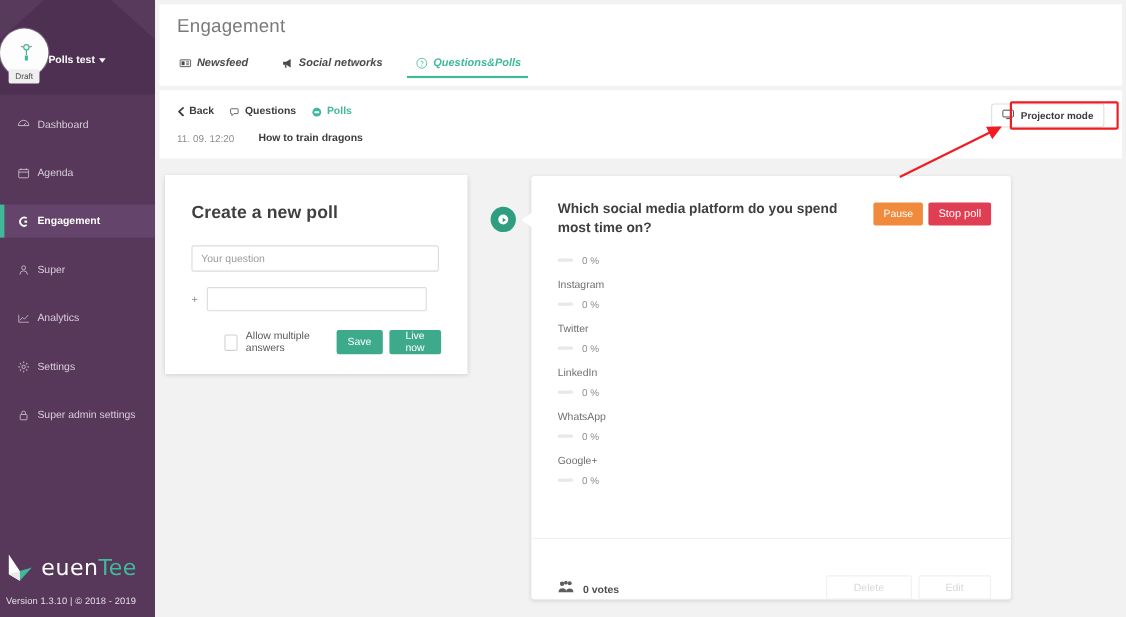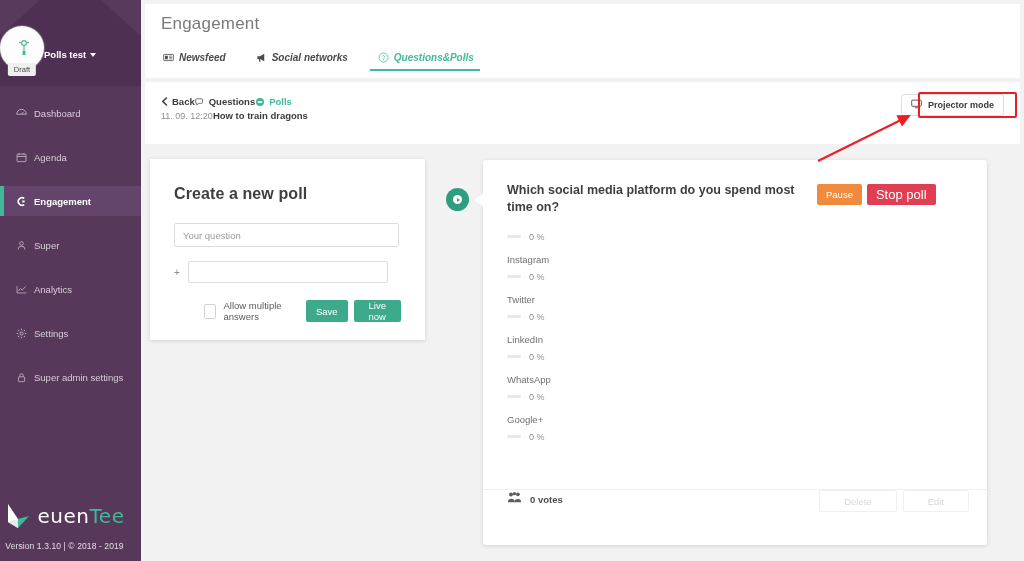--- a/index.html
+++ b/index.html
@@ -138,27 +138,27 @@
   .tab-ico { display: inline-flex; align-items: center; }
 
   
   .subbar {
     background: #ffffff;
     margin: 4px 4px 0 4px;
     height: 62px;
     padding: 14px 16px 0 16px;
     position: relative;
   }
-  .crumbs { display: flex; align-items: center; }
+  .crumbs { display: flex; align-items: center; gap: 14px; }
   .crumb {
     display: flex; align-items: center; gap: 4px;
     font-size: 9.5px; font-weight: bold; color: #3b3b3b; cursor: pointer;
   }
   .crumb.green { color: #3fb99a; }
-  .meta-row { margin-top: 3px; display: flex; align-items: flex-end; }
+  .meta-row { margin-top: 13px; display: flex; align-items: flex-end; gap: 22px; }
   .meta-time { font-size: 9px; color: #8e8e8e; }
   .meta-title { font-size: 9.5px; color: #3b3b3b; font-weight: bold; }
 
   .projector-btn {
     position: absolute; right: 16px; top: 12px;
     border: 1px solid #dedede; background: #fff;
     border-radius: 3px;
     height: 22px; padding: 0 9px;
     display: flex; align-items: center; gap: 6px;
     font-size: 9px; color: #3b3b3b; font-weight: bold;
@@ -219,21 +219,21 @@
     background: #3daa8c; color: #fff; border: none;
     height: 22px; padding: 0 10px; border-radius: 2px;
     font-size: 9.5px; cursor: pointer; font-family: "Liberation Sans", sans-serif;
   }
   .btn-save { margin-left: 12px; }
   .btn-live { margin-left: 6px; }
 
   
   .poll-card {
     position: absolute; left: 483px; top: 160px;
-    width: 504px; height: 385px;
+    width: 436px; height: 385px;
     background: #fff;
     border-radius: 3px;
     box-shadow: 0 1px 4px rgba(0,0,0,.13);
   }
   .poll-dot {
     position: absolute; left: 446px; top: 188px;
     width: 23px; height: 23px; border-radius: 50%;
     background: #2f9d80;
     display: flex; align-items: center; justify-content: center;
     z-index: 5;
@@ -266,37 +266,37 @@
   }
   .poll-btns { display: flex; gap: 5px; align-items: flex-start; padding-top: 2px; }
   .btn-pause {
     background: #f08a3c; color: #fff; border: none;
     height: 21px; padding: 0 9px; border-radius: 2px;
     font-size: 9.5px; cursor: pointer; font-family: "Liberation Sans", sans-serif;
   }
   .btn-stop {
     background: #e03e52; color: #fff; border: none;
     height: 21px; padding: 0 9px; border-radius: 2px;
-    font-size: 13px; cursor: pointer; font-family: "Liberation Sans", sans-serif;
+    font-size: 10px; cursor: pointer; font-family: "Liberation Sans", sans-serif;
   }
 
   .opts { padding: 16px 24px 0 24px; }
   .opt { margin-bottom: 12px; }
   .opt-name { font-size: 9.5px; color: #6f6f6f; margin-bottom: 7px; }
   .opt-bar-row { display: flex; align-items: center; gap: 8px; }
   .opt-bar {
     height: 3px; width: 14px; background: #e6e8ec; border-radius: 2px;
   }
   .opt-pct { font-size: 9px; color: #8d8d8d; }
 
   .poll-foot {
     position: absolute; left: 0; right: 0; bottom: 0;
     height: 56px;
     border-top: 1px solid #f0f0f0;
-    display: flex; align-items: flex-start;
+    display: flex; align-items: flex-end;
     padding: 0 18px 0 24px;
   }
   .votes { display: flex; align-items: center; gap: 7px; }
   .votes-lbl { font-size: 9.5px; color: #4d4d4d; font-weight: bold; }
   .foot-spacer { flex: 1; }
   .btn-ghost {
     border: 1px solid #f0f0f0; background: #fff; color: #d8d8d8;
     height: 22px; padding: 0 24px; border-radius: 2px;
     font-size: 9.5px; cursor: default; margin-left: 6px;
     font-family: "Liberation Sans", sans-serif;

